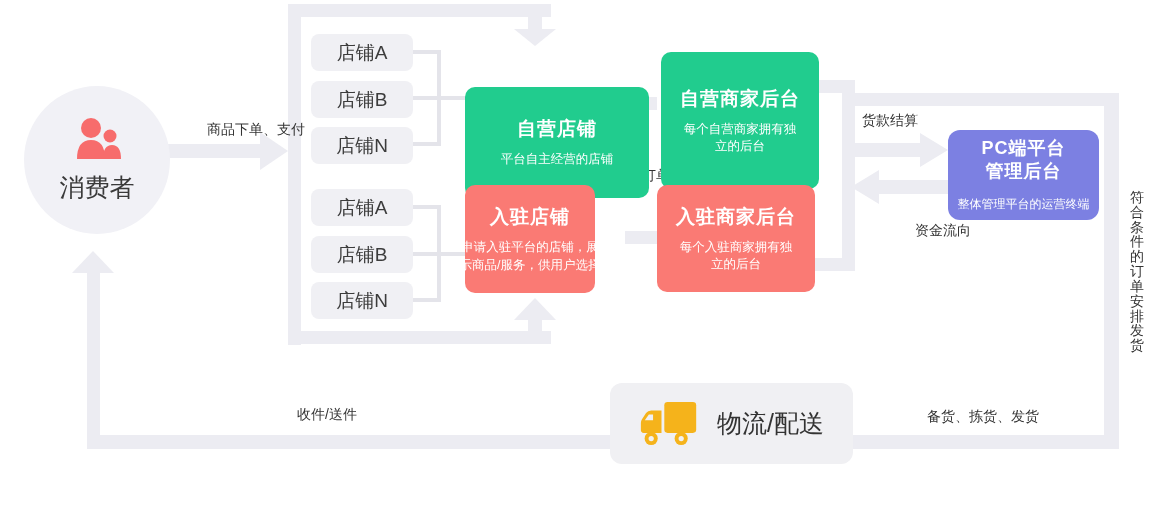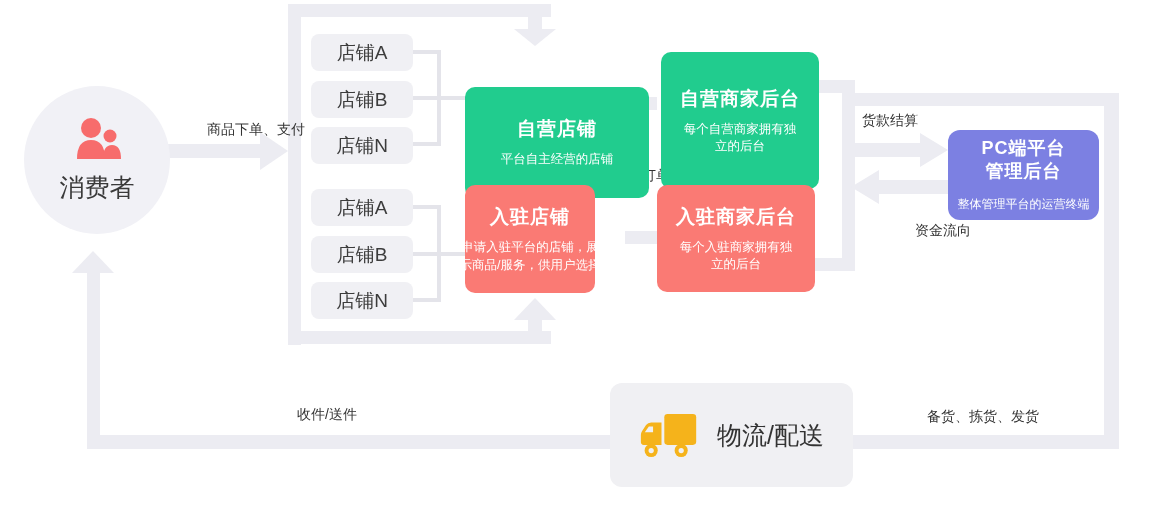--- a/index.html
+++ b/index.html
@@ -36,21 +36,21 @@
   }
   .node .t{font-size:19px;font-weight:bold;letter-spacing:1px;}
   .node .s{font-size:12.5px;line-height:1.38;margin-top:9px;}
   .green{background:#21cc8e;}
   .red{background:#fa7a74;}
   .purple{background:#7c80e2;border-radius:12px;}
   .purple .t{font-size:18px;line-height:1.25;letter-spacing:1px;}
   .purple .s{font-size:12px;margin-top:14px;}
 
   .logistics{
-    position:absolute;left:610px;top:383px;width:243px;height:104px;border-radius:12px;
+    position:absolute;left:610px;top:383px;width:243px;height:81px;border-radius:12px;
     background:#f0f0f3;display:flex;align-items:center;justify-content:center;
   }
   .logistics .big-label{font-size:25px;color:#333;margin-left:18px;}
 
   .vertical-label{
     position:absolute;left:1127px;top:190px;width:20px;
     font-size:14px;line-height:1.06;word-break:break-all;color:#333;text-align:center;
   }
 </style>
 </head>
@@ -109,20 +109,21 @@
     </svg>
     <div class="big-label">消费者</div>
   </div>
 
   <div class="flow-label" style="left:171px;top:121px;margin-left:36px;">商品下单、支付</div>
   <div class="flow-label" style="left:614px;top:167px;">生成订单</div>
   <div class="flow-label" style="left:862px;top:112px;">货款结算</div>
   <div class="flow-label" style="left:915px;top:222px;">资金流向</div>
   <div class="flow-label" style="left:297px;top:406px;">收件/送件</div>
   <div class="flow-label" style="left:927px;top:408px;">备货、拣货、发货</div>
+  <div class="vertical-label">符合条件的订单安排发货</div>
 
   <div class="shop" style="top:34px;">店铺A</div>
   <div class="shop" style="top:81px;">店铺B</div>
   <div class="shop" style="top:127px;">店铺N</div>
 
   <div class="shop" style="top:189px;">店铺A</div>
   <div class="shop" style="top:236px;">店铺B</div>
   <div class="shop" style="top:282px;">店铺N</div>
 
   <div class="node green" style="left:465px;top:49px;width:184px;height:111px;margin-top:38px;">

